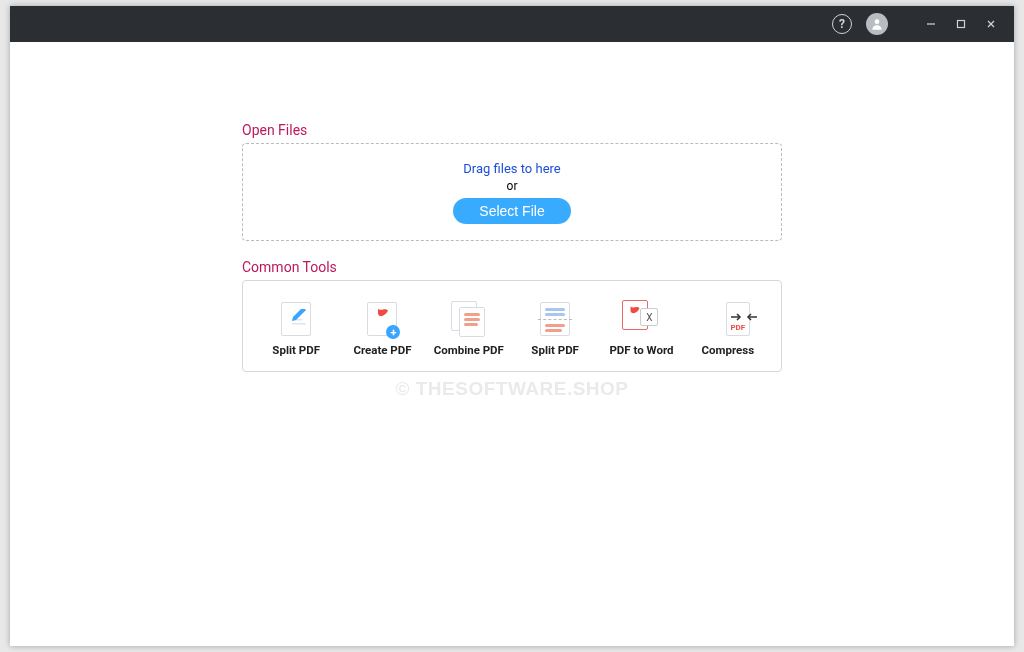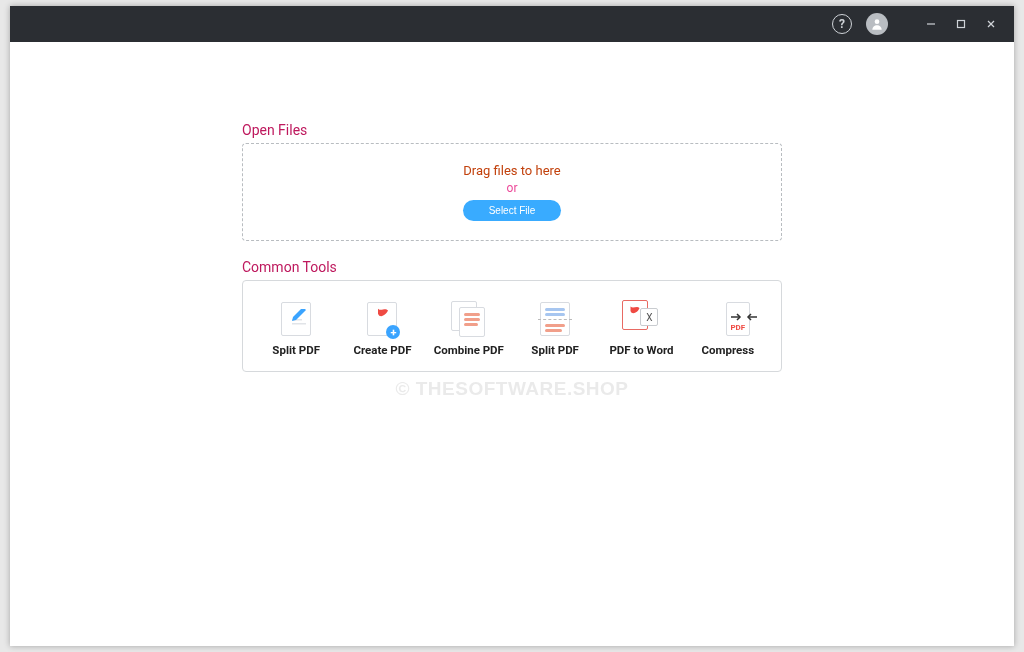--- a/index.html
+++ b/index.html
@@ -97,29 +97,29 @@
   .section { width: 540px; margin-bottom: 18px; }
   .section-title { color: #be185d; font-size: 14px; margin-bottom: 5px; font-weight: 400;}
   .dropzone {
     border: 1.3px dashed #b8bcc0;
     border-radius: 4px;
     height: 98px;
     display: flex; flex-direction: column;
     align-items: center; justify-content: center;
     gap: 3px;
   }
-  .dropzone .drag-text { color: #c2410c; font-size: 13px; }
-  .dropzone .or-text { color: #ec4899; font-size: 12px; }
+  .dropzone .drag-text { color: #1d4ed8; font-size: 13px; }
+  .dropzone .or-text { color: #000000; font-size: 12px; }
   .select-btn {
     background: #39abff;
     color: #fff;
     border: none;
     padding: 5px 26px;
     border-radius: 13px;
-    font-size: 10px;
+    font-size: 14px;
     cursor: pointer;
     margin-top: 2px;
   }
   .tools-box {
     border: 1px solid #d6d9dc;
     border-radius: 4px;
     padding: 18px 10px 14px 10px;
     display: flex;
     justify-content: space-around;
   }

